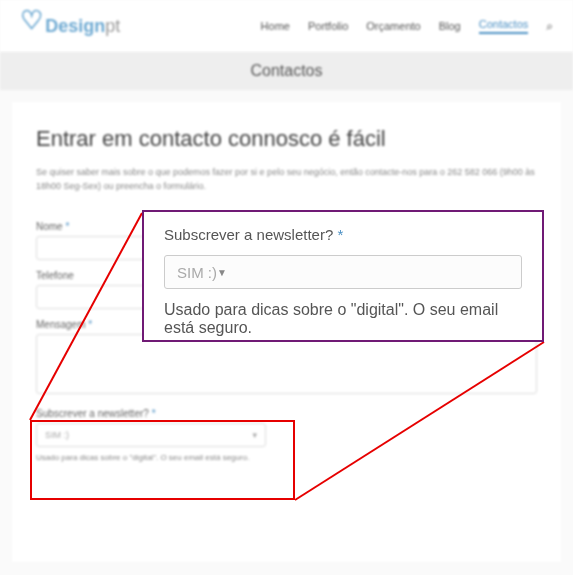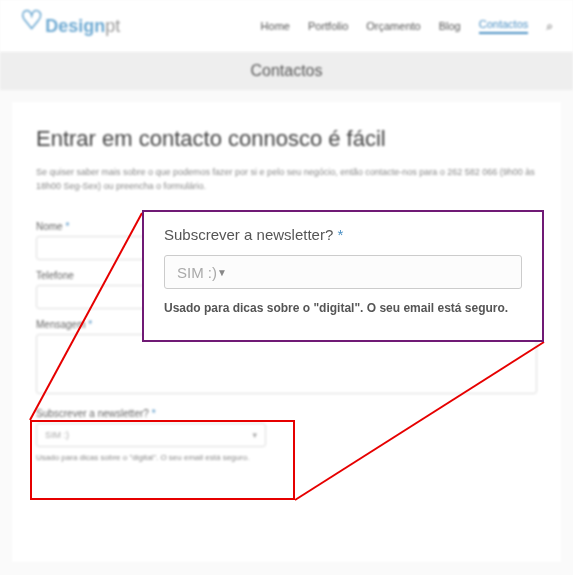--- a/index.html
+++ b/index.html
@@ -63,21 +63,21 @@
   }
   .zoom-box .zlabel { font-size: 15px; color: #555; margin-bottom: 12px; }
   .zoom-box .zlabel .star { color: #4a8fc3; }
   .zoom-box .zselect {
     width: 100%; height: 34px; border: 1px solid #ccc; border-radius: 3px;
     display: flex; align-items: center; justify-content: flex-start;
     padding: 0 12px; font-size: 15px; color: #aaa; background: #fcfcfc;
     cursor: pointer;
   }
   .zoom-box .zselect .arrow { font-size: 10px; color: #888; }
-  .zoom-box .zhint { font-size: 12px; color: #555; margin-top: 12px; font-weight: bold; }
+  .zoom-box .zhint { font-size: 16px; color: #555; margin-top: 12px; }
 
   
   .connector { position: absolute; z-index: 15; pointer-events: none; }
   .connector line { stroke: #e60000; stroke-width: 2; }
 </style>
 </head>
 <body>
 
 <div class="nav">
   <div class="logo">

